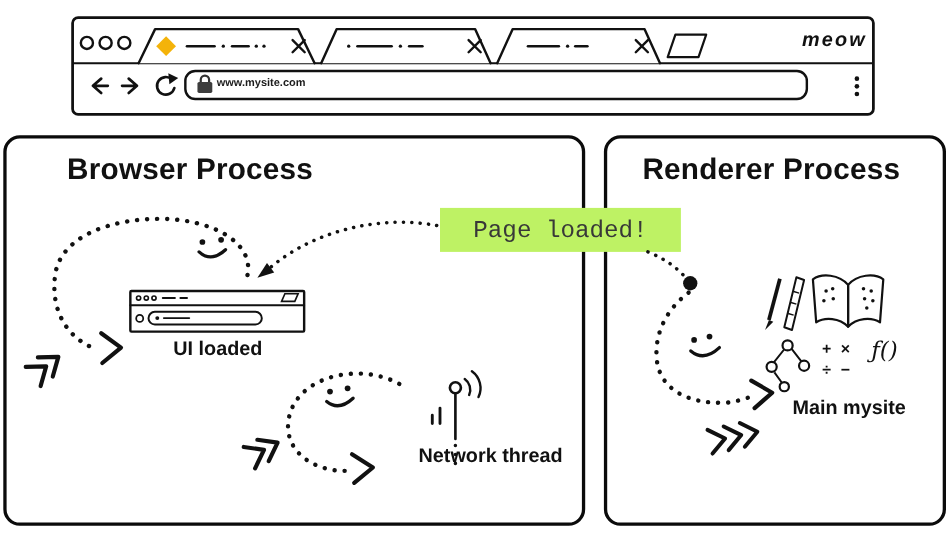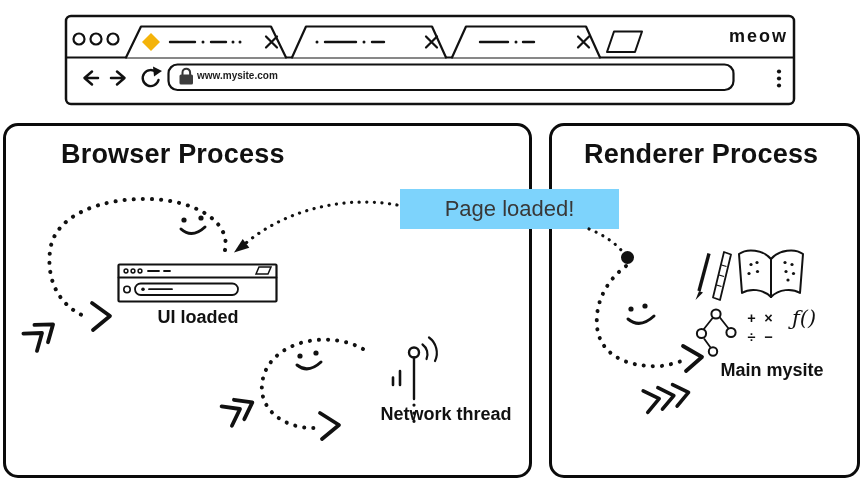--- a/index.html
+++ b/index.html
@@ -24,21 +24,21 @@
     position:absolute; left:400px; top:189px; width:219px; height:40px;
     z-index:4; display:flex; align-items:center; justify-content:center;
   }
   #message-box .msg-text { font-size:22px; color:#383838; font-weight:500; }
   #url-text {
     position:absolute; left:197px; top:70px; z-index:7;
     font-size:10px; font-weight:600; color:#1c1c1c; white-space:nowrap;
   }
   #logo-text {
     position:absolute; left:729px; top:26px; z-index:7;
-    font-size:18px; font-weight:700; letter-spacing:2px;
+    font-size:18px; font-style:italic; font-weight:700; letter-spacing:2px;
   }
   #math-icons {
     position:absolute; left:743px; top:309px; z-index:7;
     display:grid; grid-template-columns:17px 17px; grid-auto-rows:19px;
     font-size:14.5px; font-weight:700; text-align:center; line-height:19px;
   }
   #function-label {
     position:absolute; left:792px; top:306px; z-index:7;
     font-family:"DejaVu Serif", serif; font-style:italic;
     font-size:21px; font-weight:500; white-space:nowrap;
@@ -47,21 +47,21 @@
     position:absolute; left:0; top:0; width:865px; height:504px;
     z-index:6; pointer-events:none;
   }
 </style>
 </head>
 <body>
 
 <div class="process-box" style="left:3px; top:123px; width:529px; height:355px;"></div>
 <div class="process-box" style="left:549px; top:123px; width:311px; height:355px;"></div>
 
-<div id="message-box" style="background-color: #7dd3fc;">
+<div id="message-box" style="background-color: #bef264; font-family: Liberation Mono, monospace;">
   <span class="msg-text">Page loaded!</span>
 </div>
 
 <svg class="overlay" viewBox="0 0 865 504">
 
   <g stroke="#111" fill="none" stroke-linecap="round" stroke-linejoin="round">
 
     <rect x="66" y="16" width="728" height="88" rx="5" fill="#fff" stroke-width="2.5"></rect>
     <line x1="67" y1="57.5" x2="793" y2="57.5" stroke-width="2"></line>
 

